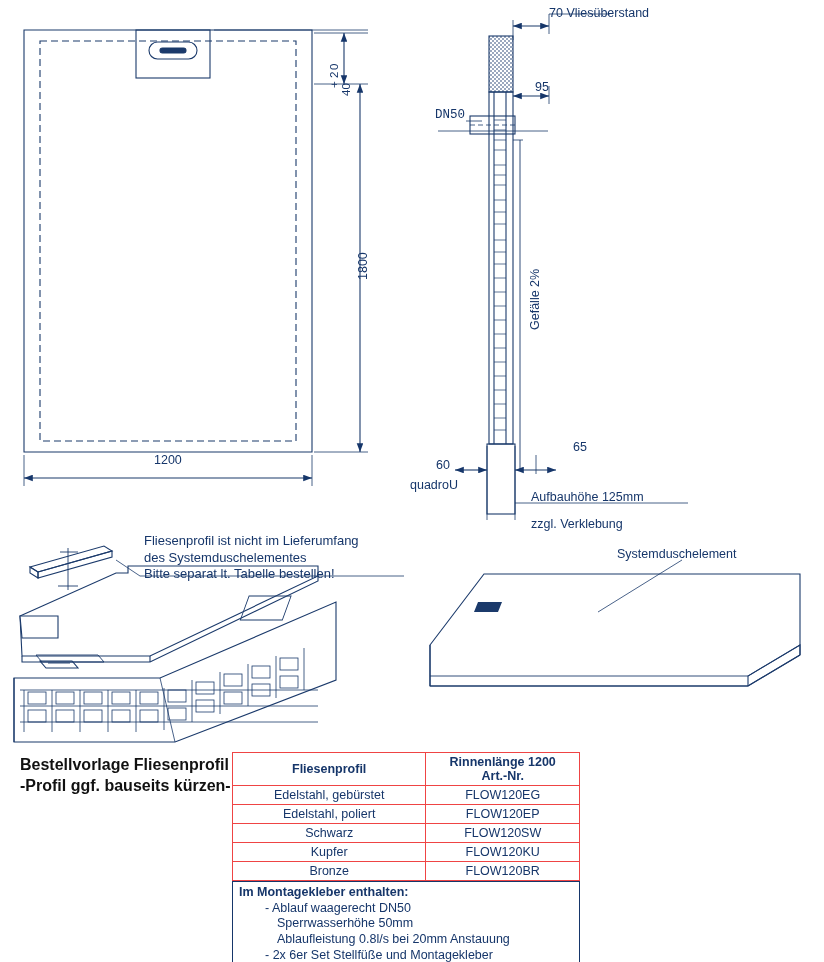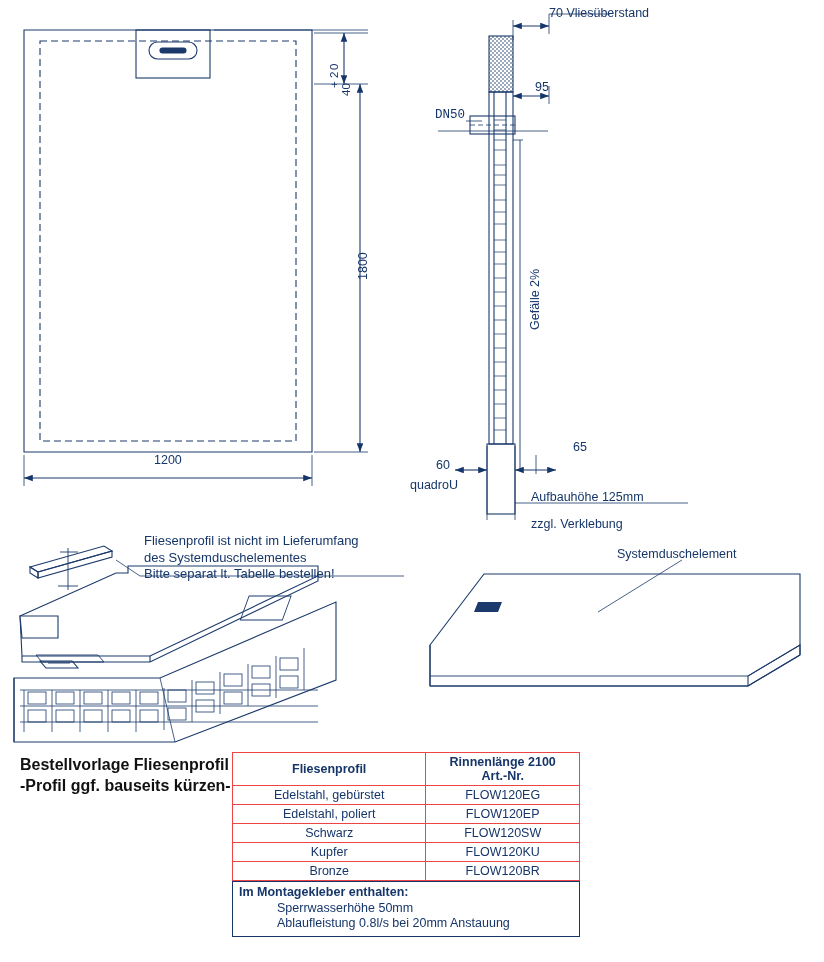--- a/index.html
+++ b/index.html
@@ -242,21 +242,21 @@
   <div class="ordertitle" style="left:20px;top:755px;">
     <div>Bestellvorlage Fliesenprofil</div>
     <div>-Profil ggf. bauseits kürzen-</div>
   </div>
 
   <table class="parts" style="left:232px;top:752px;width:348px;">
     <thead>
       <tr>
         <th style="width:196px;">Fliesenprofil</th>
         <th style="width:150px;">
-          <div>Rinnenlänge 2100</div>
+          <div>Rinnenlänge 1200</div>
           <div>Art.-Nr.</div>
         </th>
       </tr>
     </thead>
     <tbody>
       <tr>
         <td>Edelstahl, gebürstet</td>
         <td>FLOW120EG</td>
       </tr>
       <tr>
@@ -274,18 +274,20 @@
       <tr>
         <td>Bronze</td>
         <td>FLOW120BR</td>
       </tr>
     </tbody>
   </table>
 
   <div class="notebox" style="left:232px;top:881px;width:348px;">
     <div class="hd">Im Montagekleber enthalten:</div>
     <ul>
+      <li style="padding-left:26px;">- Ablauf waagerecht DN50</li>
       <li style="padding-left:38px;">Sperrwasserhöhe 50mm</li>
       <li style="padding-left:38px;">Ablaufleistung 0.8l/s bei 20mm Anstauung</li>
+      <li style="padding-left:26px;">- 2x 6er Set Stellfüße und Montagekleber</li>
     </ul>
   </div>
 
 </div>
 
 </body></html>

